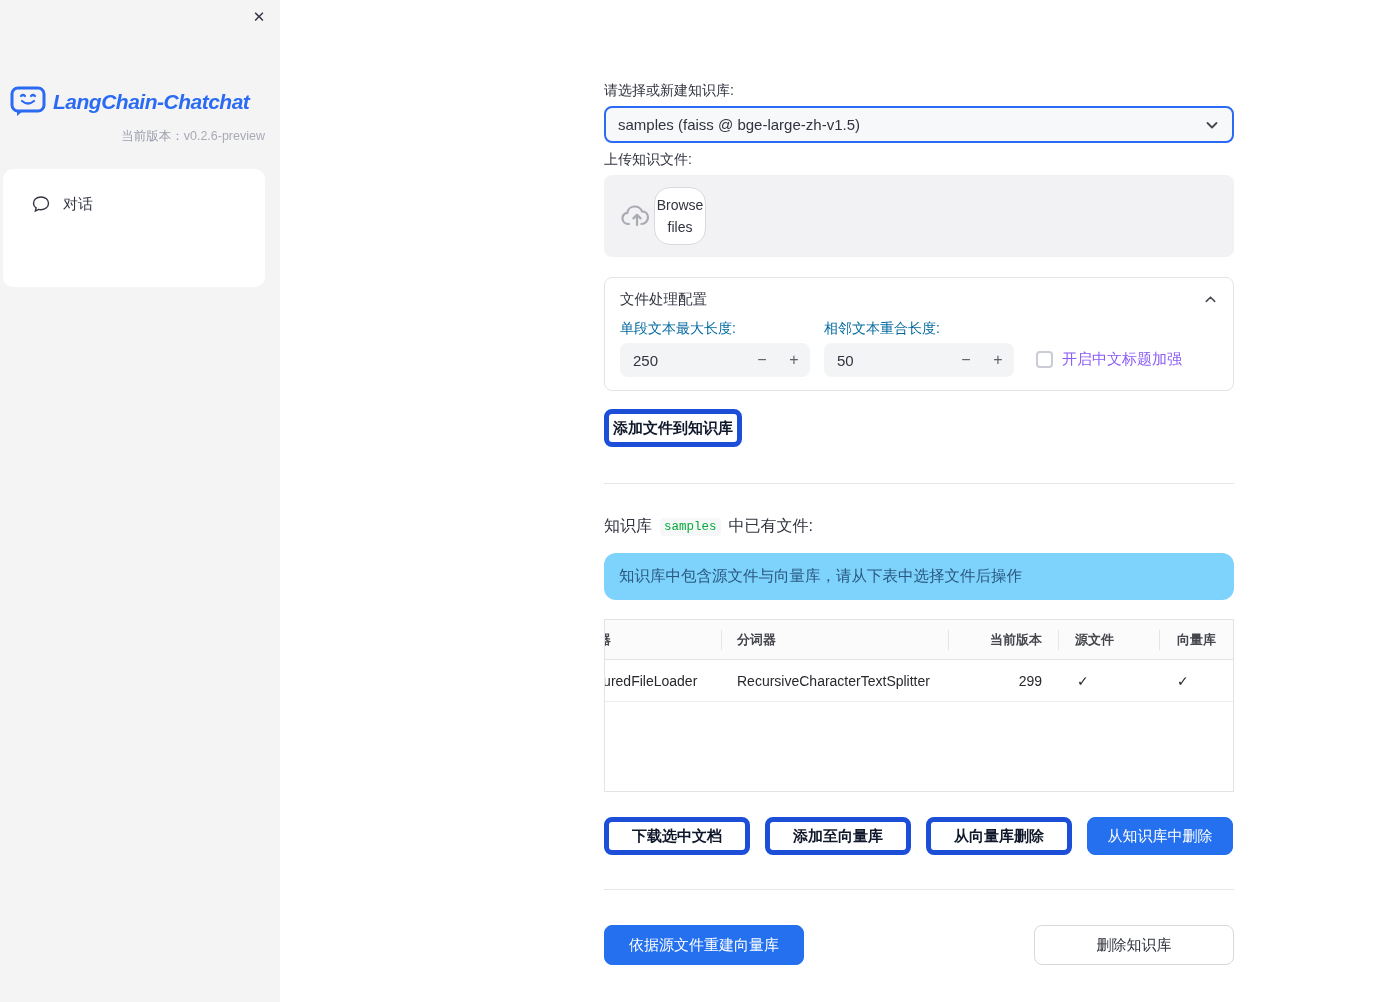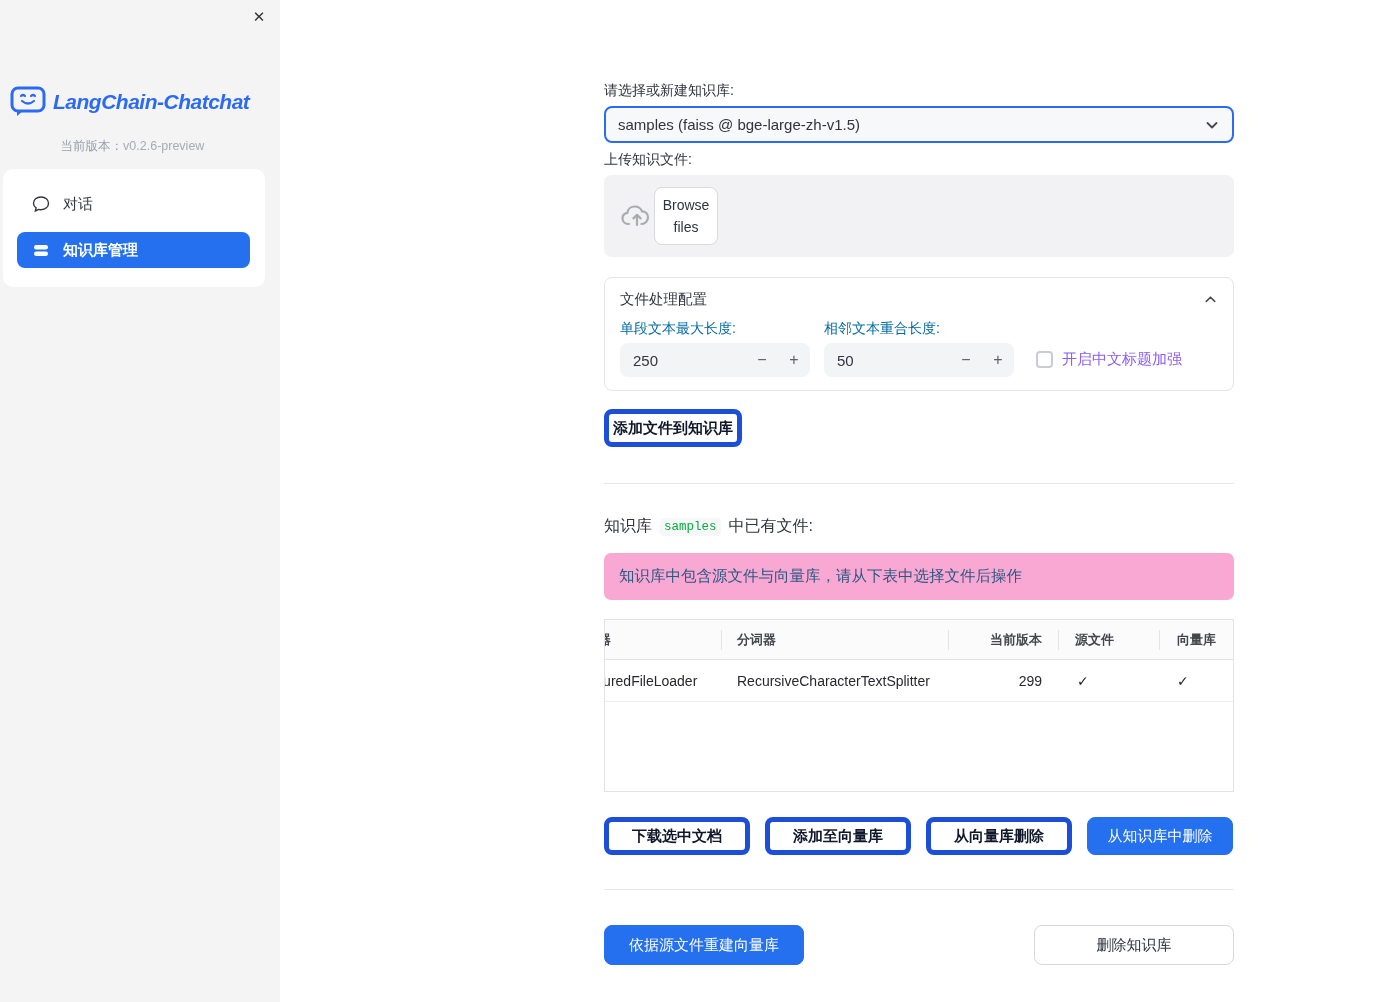--- a/index.html
+++ b/index.html
@@ -5,21 +5,21 @@
   * { box-sizing: border-box; margin: 0; padding: 0; }
   html,body { width:1380px; height:1002px; overflow:hidden; background:#ffffff;
     font-family:"Liberation Sans","DejaVu Sans",sans-serif; color:#31333f; }
 
   
   .sidebar { position:absolute; left:0; top:0; width:280px; height:1002px; background:#f4f4f5; }
   .close-x { position:absolute; left:248px; top:6px; font-size:15px; color:#31333f; cursor:pointer;
     width:22px; height:22px; text-align:center; line-height:22px; }
   .logo-row { position:absolute; left:10px; top:86px; display:flex; align-items:center; gap:7px; }
   .logo-text { font-size:21px; font-weight:700; font-style:italic; color:#2b6bf3; letter-spacing:-0.5px; white-space:nowrap; }
-  .version-row { position:absolute; left:0; top:138px; width:265px; text-align:center; font-size:12.5px; }
+  .version-row { position:absolute; left:0; top:128px; width:265px; text-align:right; font-size:12.5px; }
   .version-label { color:#9b9eab; }
   .version-value { color:#a8abb4; }
   .nav-card { position:absolute; left:3px; top:169px; width:262px; height:118px; background:#ffffff; border-radius:10px; }
   .nav-item { position:absolute; left:14px; width:233px; height:36px; display:flex; align-items:center; gap:13px;
     padding-left:15px; border-radius:8px; font-size:15px; cursor:pointer; }
   .nav-item.plain { top:17px; color:#31333f; }
   .nav-item.active { top:63px; background:#2470ee; color:#ffffff; font-weight:700; }
 
   
   .main { position:absolute; left:604px; top:0; width:630px; }
@@ -27,21 +27,21 @@
   .lbl-select { margin-top:82px; }
   .selectbox { margin-top:6px; height:37px; background:#f7f8fa; border:2px solid #2b6bf3; border-radius:8px;
     display:flex; align-items:center; padding:0 12px; cursor:pointer; }
   .selectbox .val { font-size:15px; color:#31333f; flex:1; }
 
   .lbl-upload { margin-top:8px; }
   .uploader { margin-top:6px; height:82px; background:#f2f2f4; border-radius:8px; display:flex; align-items:center; padding:0 16px; }
   .up-texts { margin-left:16px; flex:1; }
   .up-main { font-size:16px; color:#3c3e45; }
   .up-limit { margin-top:6px; font-size:12px; line-height:16px; color:#8d909b; width:475px; }
-  .browse-btn { width:64px; min-height:56px; background:#ffffff; border:1px solid #d8dade; border-radius:8px;
+  .browse-btn { width:52px; min-height:56px; background:#ffffff; border:1px solid #d8dade; border-radius:16px;
     font-size:14px; color:#31333f; display:flex; align-items:center; justify-content:center; text-align:center;
     padding:6px 8px; cursor:pointer; line-height:22px; }
 
   .expander { margin-top:20px; height:114px; border:1px solid #e3e4e8; border-radius:8px; position:relative; }
   .exp-head { display:flex; align-items:center; justify-content:space-between; padding:12px 15px 0 15px; cursor:pointer; }
   .exp-title { font-size:14.5px; color:#31333f; }
   .exp-body { position:absolute; left:15px; right:15px; top:42px; }
   .num-label { position:absolute; top:0; font-size:14px; color:#0369a1; }
   .num-input { position:absolute; top:23px; width:190px; height:34px; background:#f3f4f6; border-radius:8px;
     display:flex; align-items:center; padding-left:13px; }
@@ -59,21 +59,21 @@
   .add-btn { margin-top:18px; width:138px; height:38px; }
 
   .divider { height:1px; background:#e6e7ea; }
   .div1 { margin-top:36px; }
   .div2 { margin-top:34px; }
 
   .files-heading { margin-top:32px; font-size:16px; color:#31333f; display:flex; align-items:center; gap:8px; }
   .code { font-family:"Liberation Mono","DejaVu Sans Mono",monospace; font-size:12.5px; color:#09ab3b;
     background:#f6f7f9; border-radius:4px; padding:2px 4px; }
 
-  .infobox { margin-top:16px; height:47px; background:#f9a8d4; border-radius:7px; display:flex; align-items:center;
+  .infobox { margin-top:16px; height:47px; background:#7dd3fc; border-radius:12px; display:flex; align-items:center;
     padding:0 15px; font-size:15.5px; color:#2a5881; }
 
   .dtable { margin-top:19px; width:630px; height:173px; border:1px solid #e2e3e7; background:#ffffff;
     position:relative; overflow:hidden; }
   .thead { position:absolute; left:0; top:0; width:100%; height:40px; background:#fbfbfc; border-bottom:1px solid #e2e3e7; }
   .th { position:absolute; top:0; height:40px; line-height:40px; font-size:13px; font-weight:700; color:#45474d; white-space:nowrap; }
   .vsep { position:absolute; top:10px; width:1px; height:20px; background:#e4e5e9; }
   .trow { position:absolute; left:0; top:41px; width:100%; height:41px; border-bottom:1px solid #ededf0; }
   .td { position:absolute; top:0; height:41px; line-height:41px; font-size:14px; color:#27282d; white-space:nowrap; }
   .clip { overflow:hidden; left:0; width:114px; }
@@ -114,29 +114,20 @@
   </div>
 
   <div class="nav-card">
     <div class="nav-item plain">
       <span>
         <svg width="18" height="18" viewBox="0 0 18 18">
           <path d="M9 2 C4.6 2 1.5 4.8 1.5 8.2 c0 1.9 1 3.6 2.6 4.7 L3.4 16 l3.3-1.6 c0.7 0.2 1.5 0.3 2.3 0.3 c4.4 0 7.5-2.8 7.5-6.5 S13.4 2 9 2 Z" fill="none" stroke="#31333f" stroke-width="1.4"></path>
         </svg>
       </span>
       <span>对话</span>
-    </div>
-    <div class="nav-item active">
-      <span>
-        <svg width="18" height="18" viewBox="0 0 18 18">
-          <rect x="2" y="4" width="14" height="4.5" rx="2.2" fill="#ffffff"></rect>
-          <rect x="2" y="10.5" width="14" height="4.5" rx="2.2" fill="#ffffff"></rect>
-        </svg>
-      </span>
-      <span>知识库管理</span>
     </div>
   </div>
 </div>
 
 <div class="main">
 
   <div class="widget-label lbl-select">请选择或新建知识库:</div>
   <div class="selectbox">
     <span class="val">samples (faiss @ bge-large-zh-v1.5)</span>
     <span>

